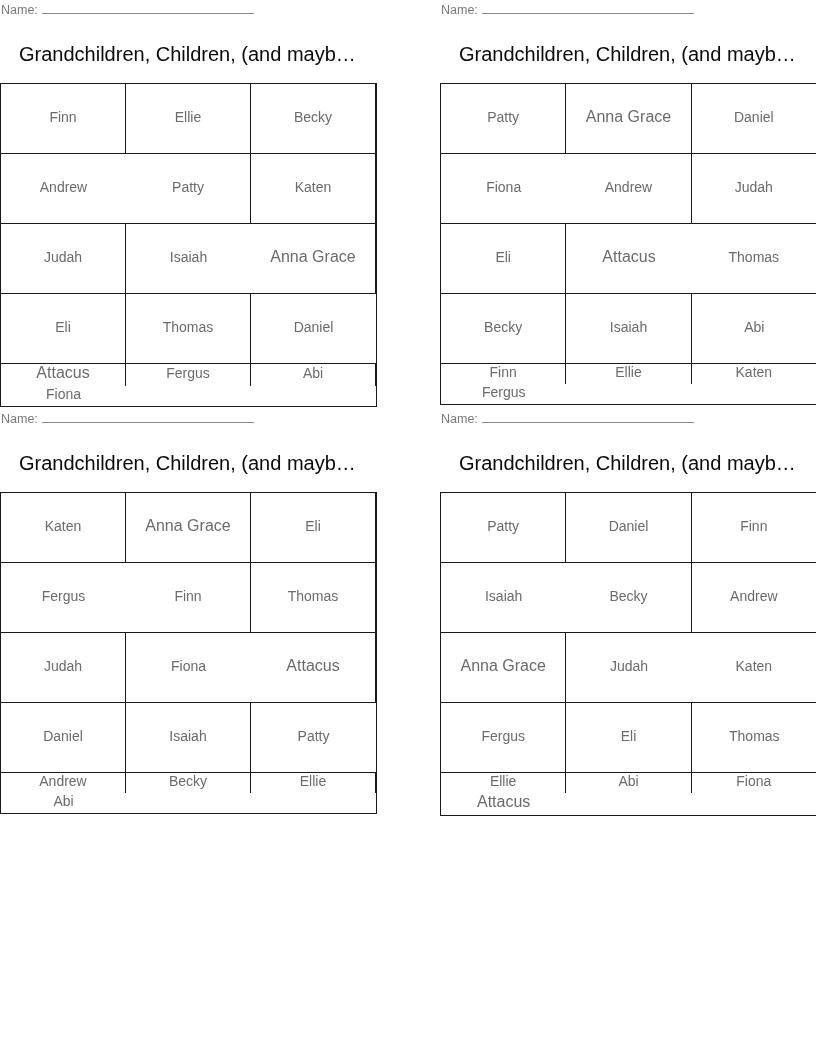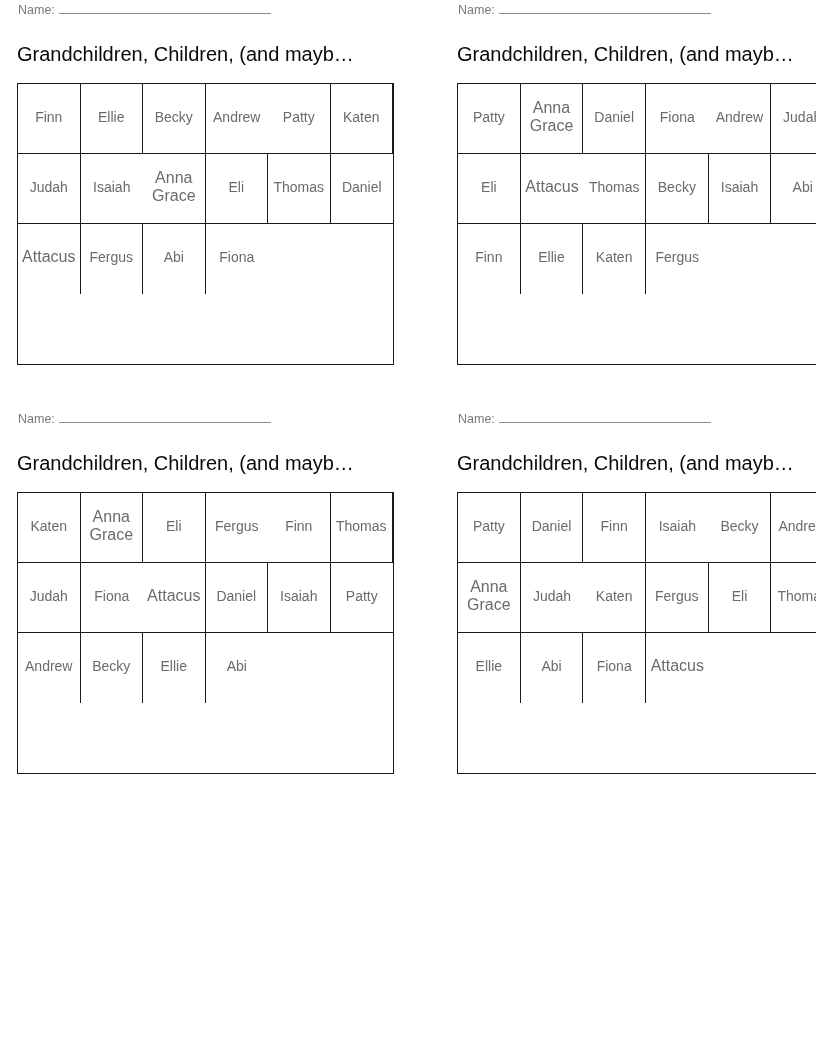--- a/index.html
+++ b/index.html
@@ -14,21 +14,20 @@
   #page {
     position: relative;
     width: 816px;
     height: 1056px;
     background: #ffffff;
   }
   .card {
     position: absolute;
     width: 376px;
     height: 366px;
-    margin-left: 17px;
   }
   .card-0 { left: 0;     top: 0; }
   .card-1 { left: 440px; top: 0; }
   .card-2 { left: 0;     top: 409px; }
   .card-3 { left: 440px; top: 409px; }
 
   .name-row {
     position: absolute;
     top: 2px;
     left: 1px;
@@ -46,28 +45,29 @@
   .card-title {
     position: absolute;
     top: 41px;
     left: 0;
     width: 376px;
     font-size: 20px;
     line-height: 26px;
     color: #0a0a0a;
     white-space: nowrap;
     overflow: hidden;
+    padding-left: 19px;
   }
   .grid {
     position: absolute;
     top: 83px;
     left: 0;
     width: 375px;
     display: grid;
-    grid-template-columns: repeat(6, 1fr);
+    grid-template-columns: repeat(3, 1fr);
     grid-template-rows: repeat(4, 70px);
     border: 1px solid #1a1a1a;
     background: #ffffff;
   }
   .col-right .grid {
     width: 376px;
     border-right: none;
   }
   .cell {
     display: flex;

